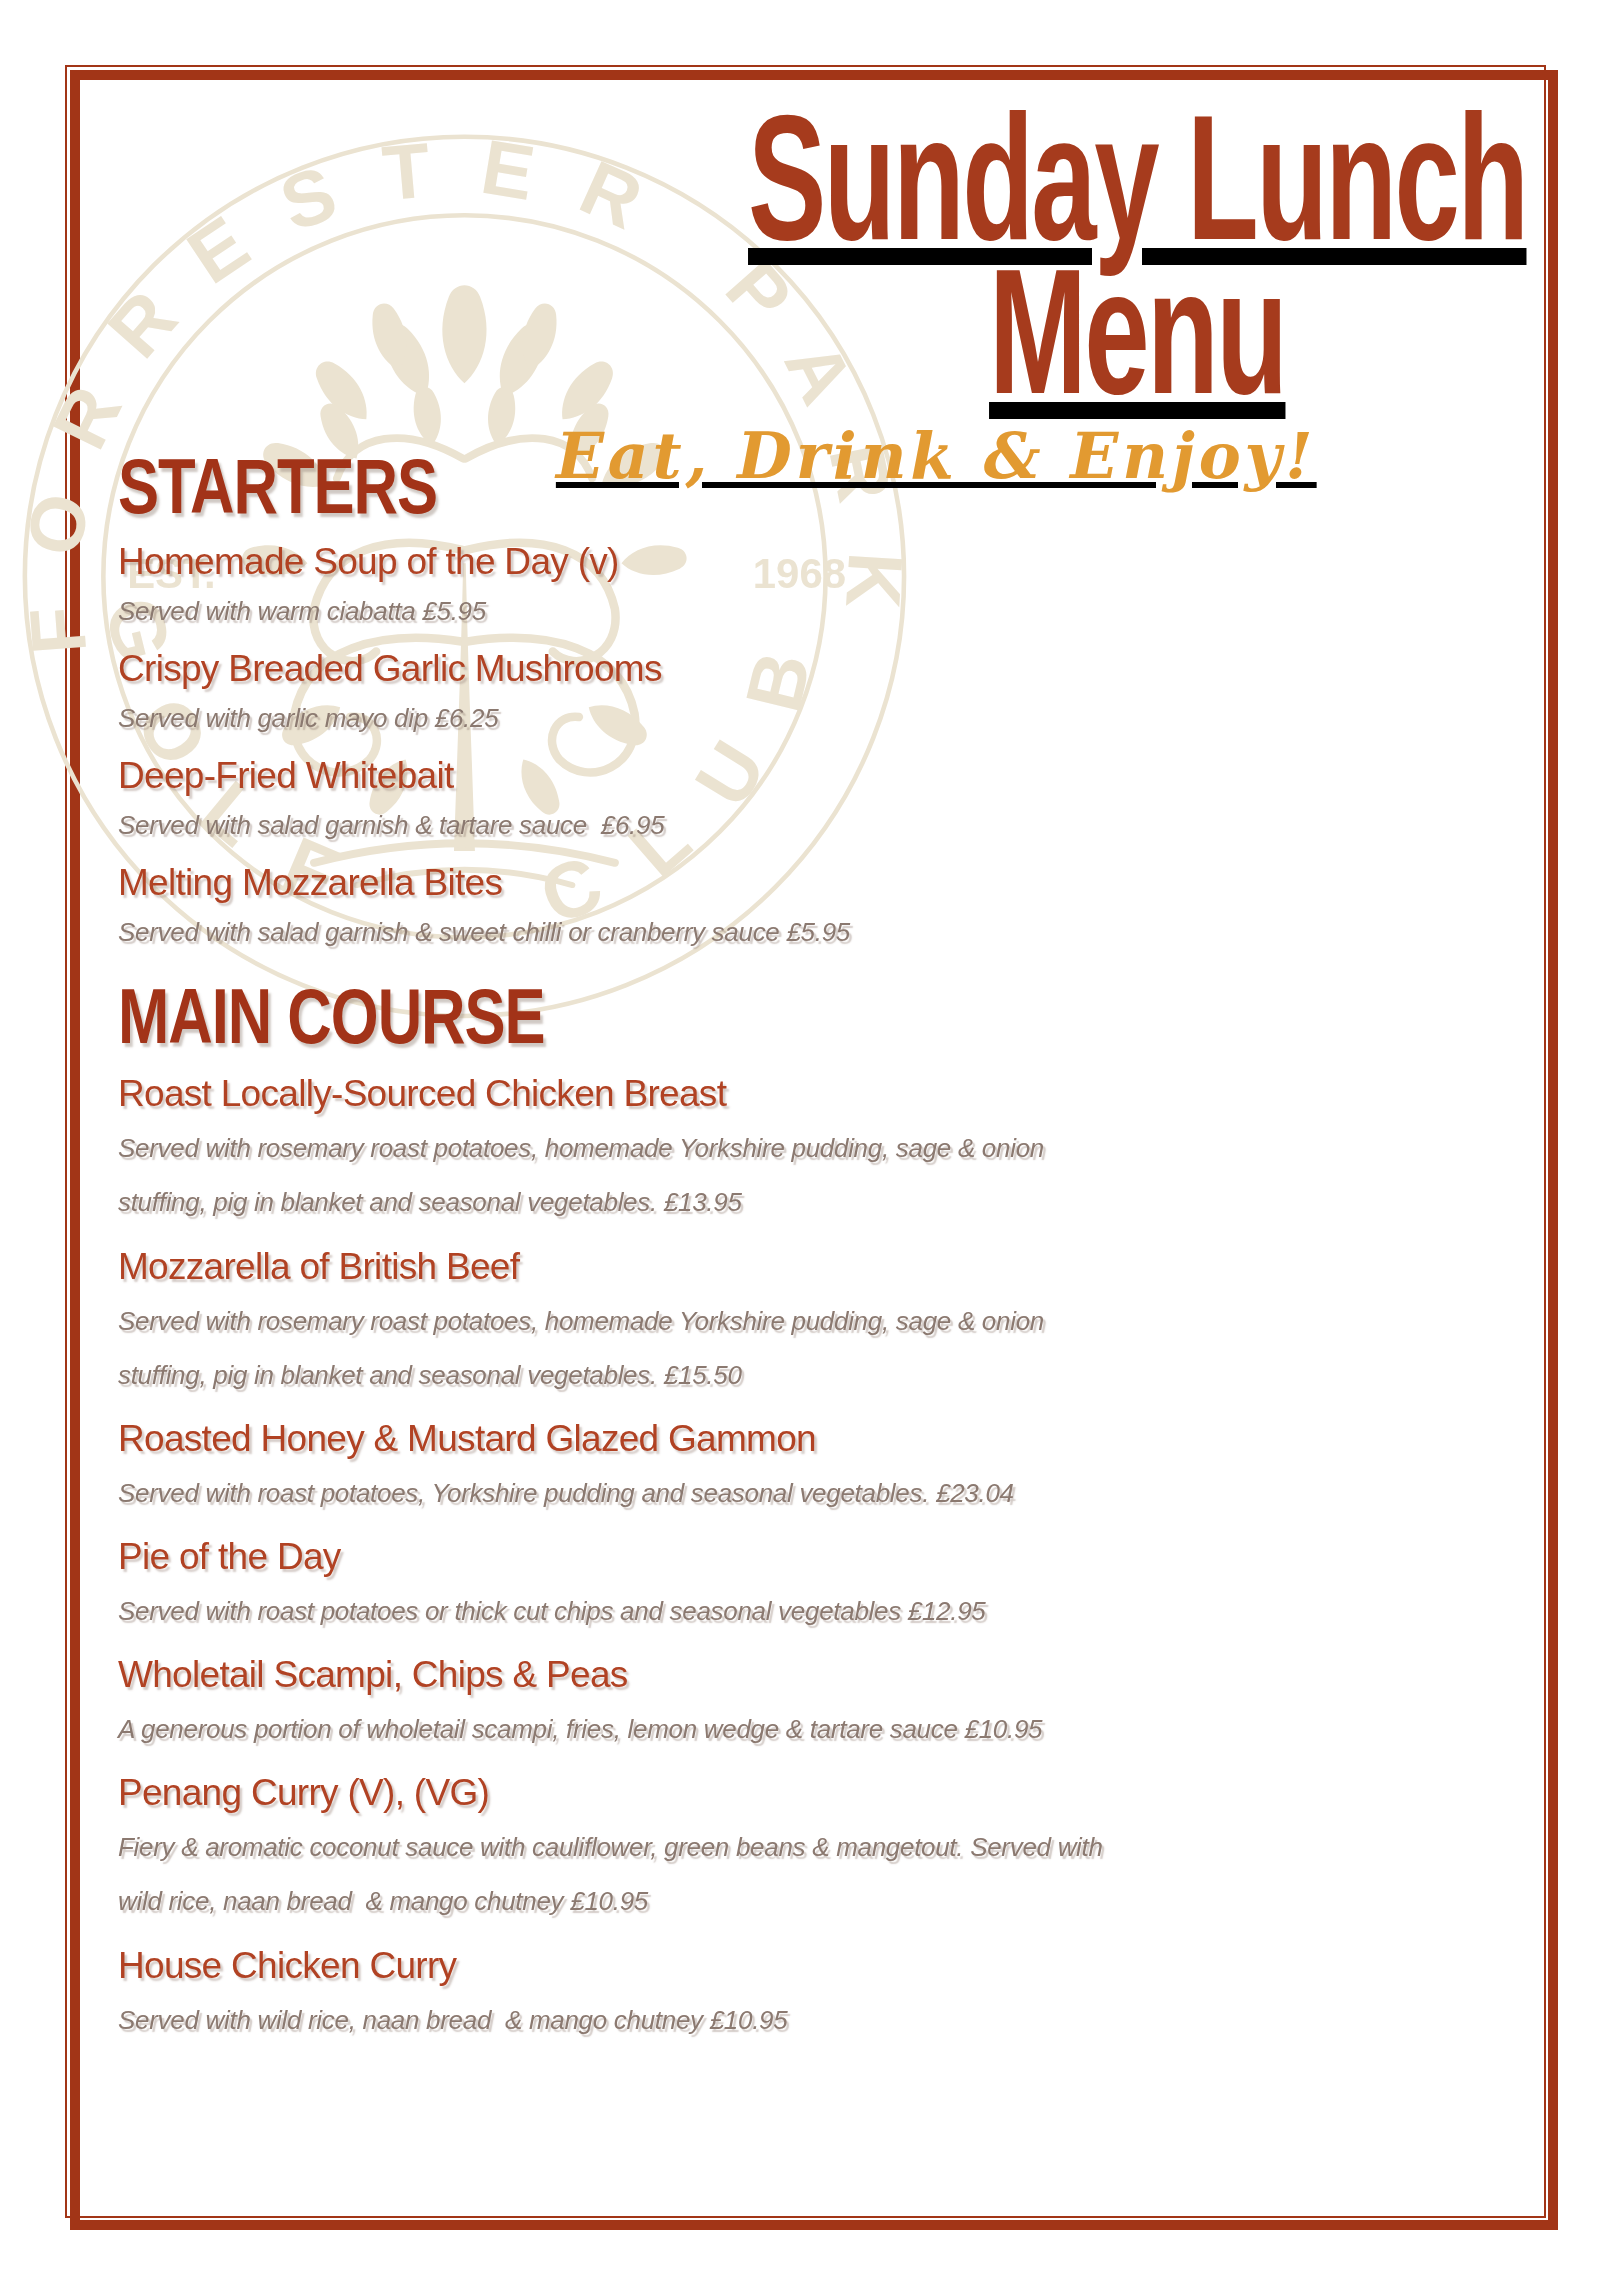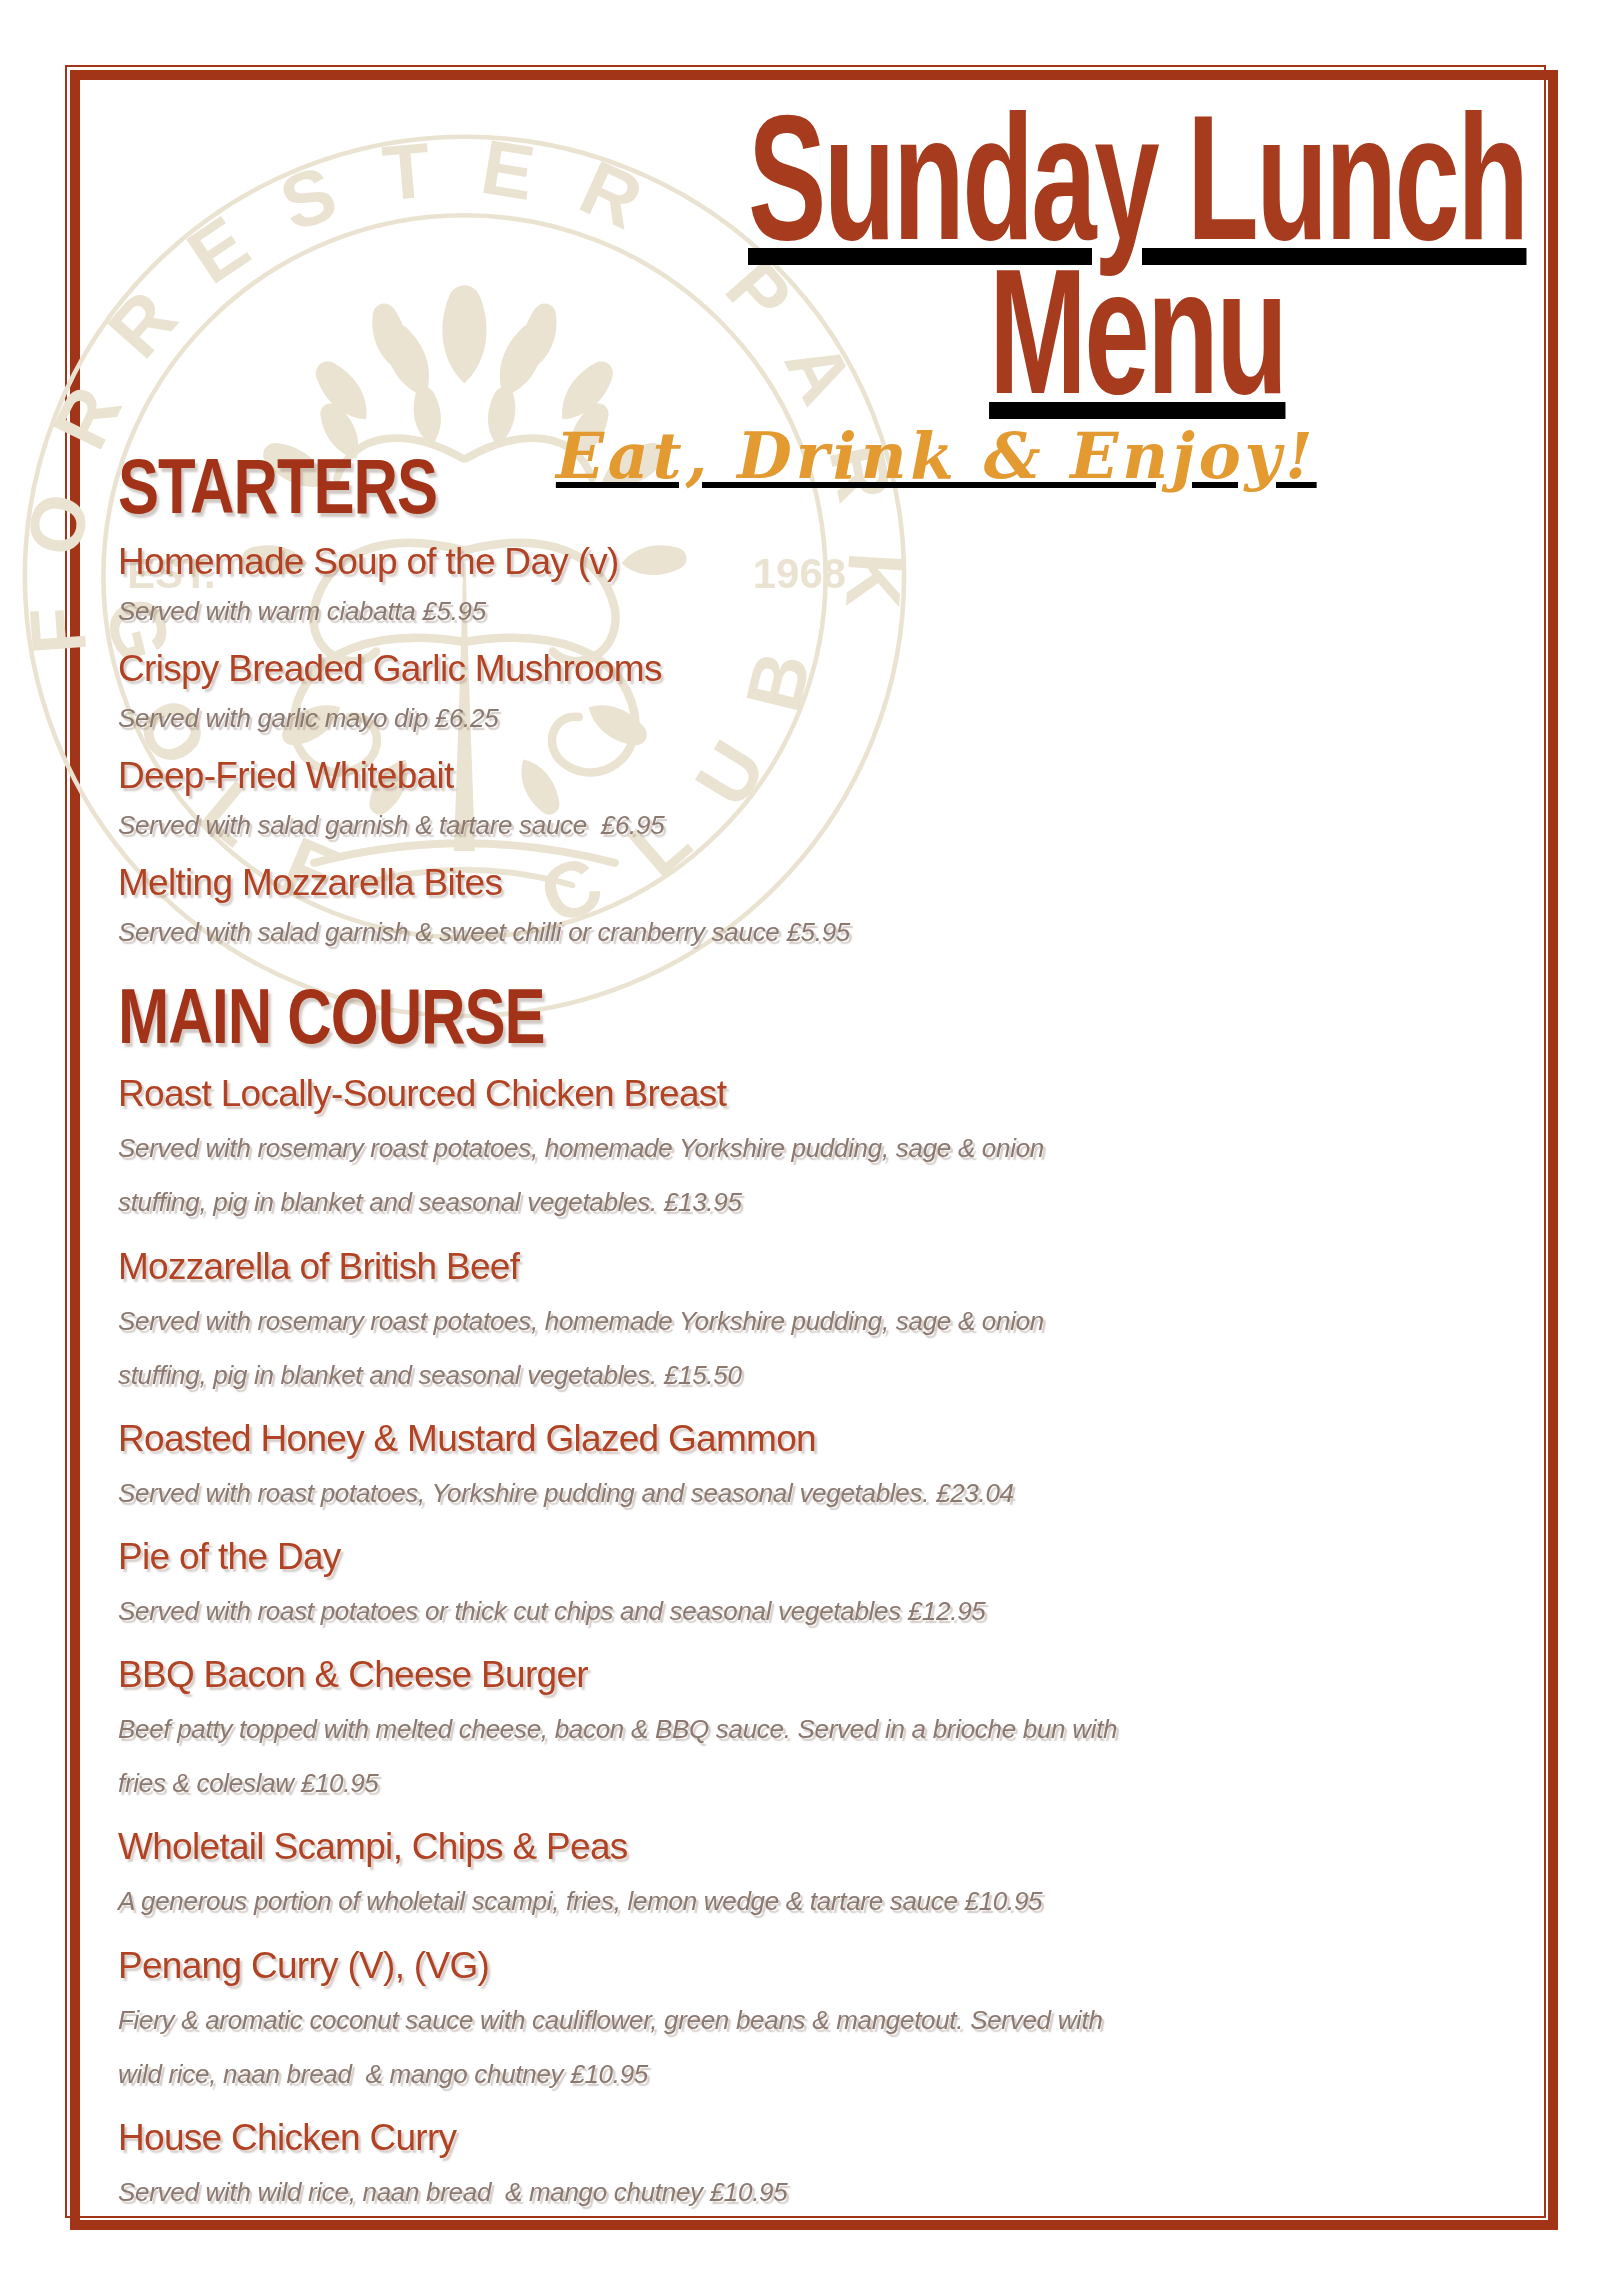--- a/index.html
+++ b/index.html
@@ -149,25 +149,20 @@
       </div>
       <div class="main-item">
         <div class="item-name">Roasted Honey &amp; Mustard Glazed Gammon</div>
         <div class="item-desc">Served with roast potatoes, Yorkshire pudding and seasonal vegetables. £23.04</div>
       </div>
       <div class="main-item">
         <div class="item-name">Pie of the Day</div>
         <div class="item-desc">Served with roast potatoes or thick cut chips and seasonal vegetables £12.95</div>
       </div>
       <div class="main-item">
-        <div class="item-name">BBQ Bacon &amp; Cheese Burger</div>
-        <div class="item-desc">Beef patty topped with melted cheese, bacon &amp; BBQ sauce. Served in a brioche bun with
-fries &amp; coleslaw £10.95</div>
-      </div>
-      <div class="main-item">
         <div class="item-name">Wholetail Scampi, Chips &amp; Peas</div>
         <div class="item-desc">A generous portion of wholetail scampi, fries, lemon wedge &amp; tartare sauce £10.95</div>
       </div>
       <div class="main-item">
         <div class="item-name">Penang Curry (V), (VG)</div>
         <div class="item-desc">Fiery &amp; aromatic coconut sauce with cauliflower, green beans &amp; mangetout. Served with
 wild rice, naan bread  &amp; mango chutney £10.95</div>
       </div>
       <div class="main-item">
         <div class="item-name">House Chicken Curry</div>

